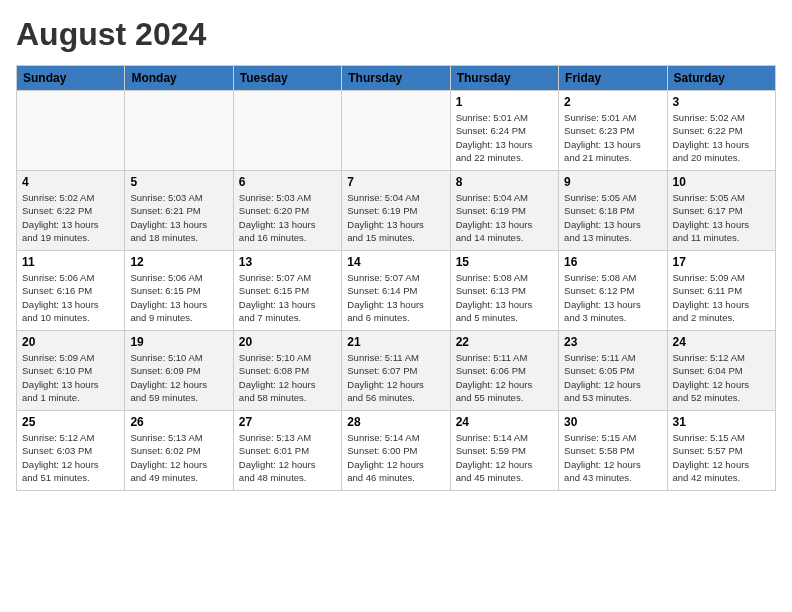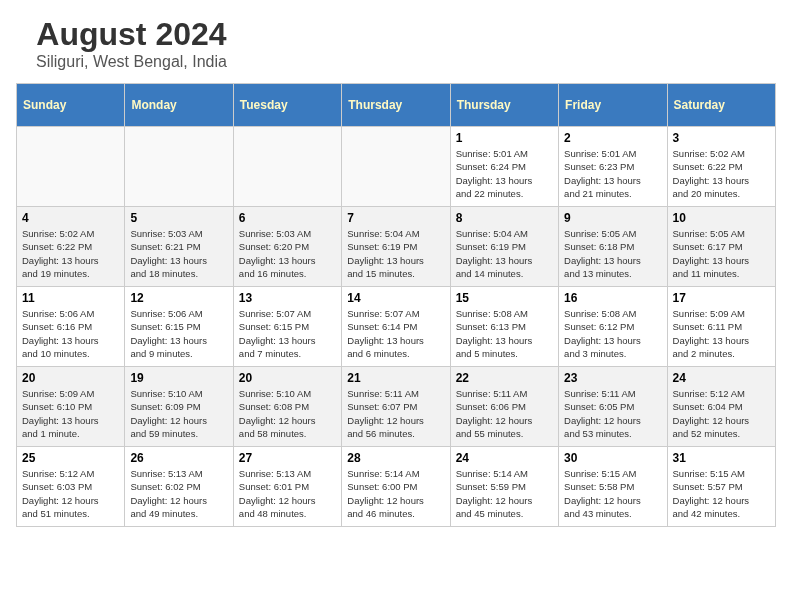--- a/index.html
+++ b/index.html
@@ -25,41 +25,40 @@
       font-size: 15px;
       font-weight: bold;
       color: #333;
       line-height: 1.1;
     }
     .logo-icon {
       width: 28px;
       height: 28px;
     }
     .title-area {
-      text-align: center;
-      margin-left: 20px;
+      text-align: right;
     }
     .main-title {
       font-size: 32px;
       font-weight: bold;
       color: #333;
     }
     .subtitle {
       font-size: 16px;
       color: #555;
     }
     table {
       width: 100%;
       border-collapse: collapse;
       font-size: 10px;
     }
     thead tr th {
       background-color: #3a7abf;
-      color: #fef9c3;
-      padding: 14px 6px;
+      color: #000000;
+      padding: 5px 6px;
       text-align: left;
       font-size: 12px;
       font-weight: bold;
       border: 1px solid #ccc;
     }
     tbody tr td {
       border: 1px solid #ccc;
       padding: 4px 5px;
       vertical-align: top;
       height: 80px;
@@ -85,21 +84,20 @@
     .empty-cell {
       background-color: #f9f9f9 !important;
     }
   </style>
 </head>
 <body>
 
 <div class="header-area">
   <div class="title-area">
     <div class="main-title">August 2024</div>
-    <div class="subtitle">Siliguri, West Bengal, India</div>
   </div>
 </div>
 
 <table>
   <thead>
     <tr>
         <th>Sunday</th>
         <th>Monday</th>
         <th>Tuesday</th>
         <th>Thursday</th>

